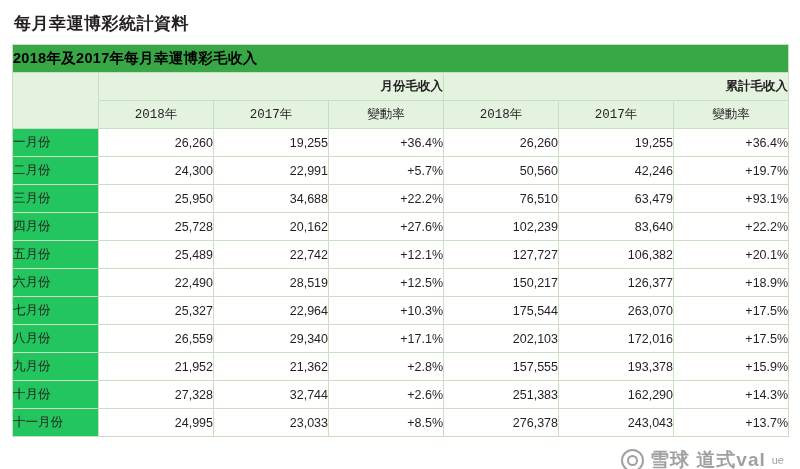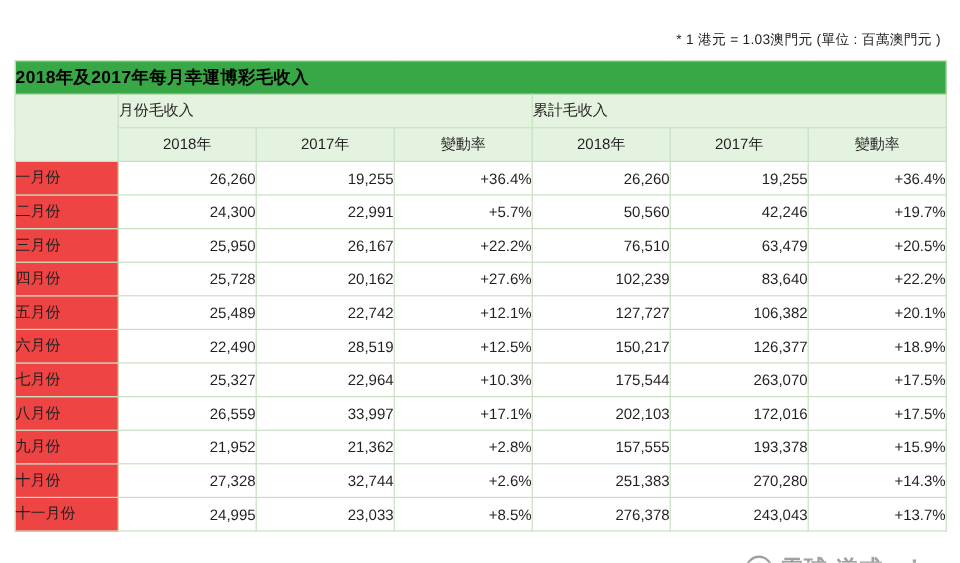--- a/index.html
+++ b/index.html
@@ -60,36 +60,37 @@
     font-weight: bold;
     text-align: left;
     padding-left: 10px;
     height: 28px;
     border: 1px solid #37a845;
     letter-spacing: 0.3px;
   }
   .group-row th {
     background: #e4f3e0;
     color: #231f20;
-    font-weight: normal;
-    font-size: 12.5px;
-    text-align: left;
+    font-weight: bold;
+    font-size: 12.5px;
+    text-align: right;
   }
   .sub-row th {
     background: #e4f3e0;
     color: #231f20;
     font-weight: normal;
     font-size: 12.5px;
     text-align: center;
+    font-family: Liberation Mono, monospace;
   }
   .corner-cell {
     background: #e4f3e0;
   }
   td.month {
-    background: #ef4444;
+    background: #22c55e;
     text-align: left;
     padding-left: 8px;
     font-size: 12.5px;
     color: #231f20;
   }
   td.num {
     text-align: right;
     padding-right: 9px;
     background: #ffffff;
     color: #231f20;
@@ -133,22 +134,22 @@
     font-size: 11px;
     font-weight: normal;
     letter-spacing: 0;
   }
 </style>
 </head>
 <body>
 
 <div class="page">
 
-
-  <div class="note">* 1 港元 = 1.03澳門元 (單位 : 百萬澳門元 )</div>
+  <div class="page-title">每月幸運博彩統計資料</div>
+
 
   <div class="table-wrap">
     <table class="stats">
       <colgroup>
         <col class="col-month">
         <col class="col-d">
           <col class="col-d">
           <col class="col-d">
         <col class="col-d">
           <col class="col-d">
@@ -186,25 +187,25 @@
           <td class="num">24,300</td>
           <td class="num">22,991</td>
           <td class="num">+5.7%</td>
           <td class="num">50,560</td>
           <td class="num">42,246</td>
           <td class="num">+19.7%</td>
         </tr>
         <tr>
           <td class="month">三月份</td>
           <td class="num">25,950</td>
-          <td class="num">26,167</td>
+          <td class="num">34,688</td>
           <td class="num">+22.2%</td>
           <td class="num">76,510</td>
           <td class="num">63,479</td>
-          <td class="num">+20.5%</td>
+          <td class="num">+93.1%</td>
         </tr>
         <tr>
           <td class="month">四月份</td>
           <td class="num">25,728</td>
           <td class="num">20,162</td>
           <td class="num">+27.6%</td>
           <td class="num">102,239</td>
           <td class="num">83,640</td>
           <td class="num">+22.2%</td>
         </tr>
@@ -231,42 +232,42 @@
           <td class="num">25,327</td>
           <td class="num">22,964</td>
           <td class="num">+10.3%</td>
           <td class="num">175,544</td>
           <td class="num">263,070</td>
           <td class="num">+17.5%</td>
         </tr>
         <tr>
           <td class="month">八月份</td>
           <td class="num">26,559</td>
-          <td class="num">33,997</td>
+          <td class="num">29,340</td>
           <td class="num">+17.1%</td>
           <td class="num">202,103</td>
           <td class="num">172,016</td>
           <td class="num">+17.5%</td>
         </tr>
         <tr>
           <td class="month">九月份</td>
           <td class="num">21,952</td>
           <td class="num">21,362</td>
           <td class="num">+2.8%</td>
           <td class="num">157,555</td>
           <td class="num">193,378</td>
           <td class="num">+15.9%</td>
         </tr>
         <tr>
           <td class="month">十月份</td>
           <td class="num">27,328</td>
           <td class="num">32,744</td>
           <td class="num">+2.6%</td>
           <td class="num">251,383</td>
-          <td class="num">270,280</td>
+          <td class="num">162,290</td>
           <td class="num">+14.3%</td>
         </tr>
         <tr>
           <td class="month">十一月份</td>
           <td class="num">24,995</td>
           <td class="num">23,033</td>
           <td class="num">+8.5%</td>
           <td class="num">276,378</td>
           <td class="num">243,043</td>
           <td class="num">+13.7%</td>

